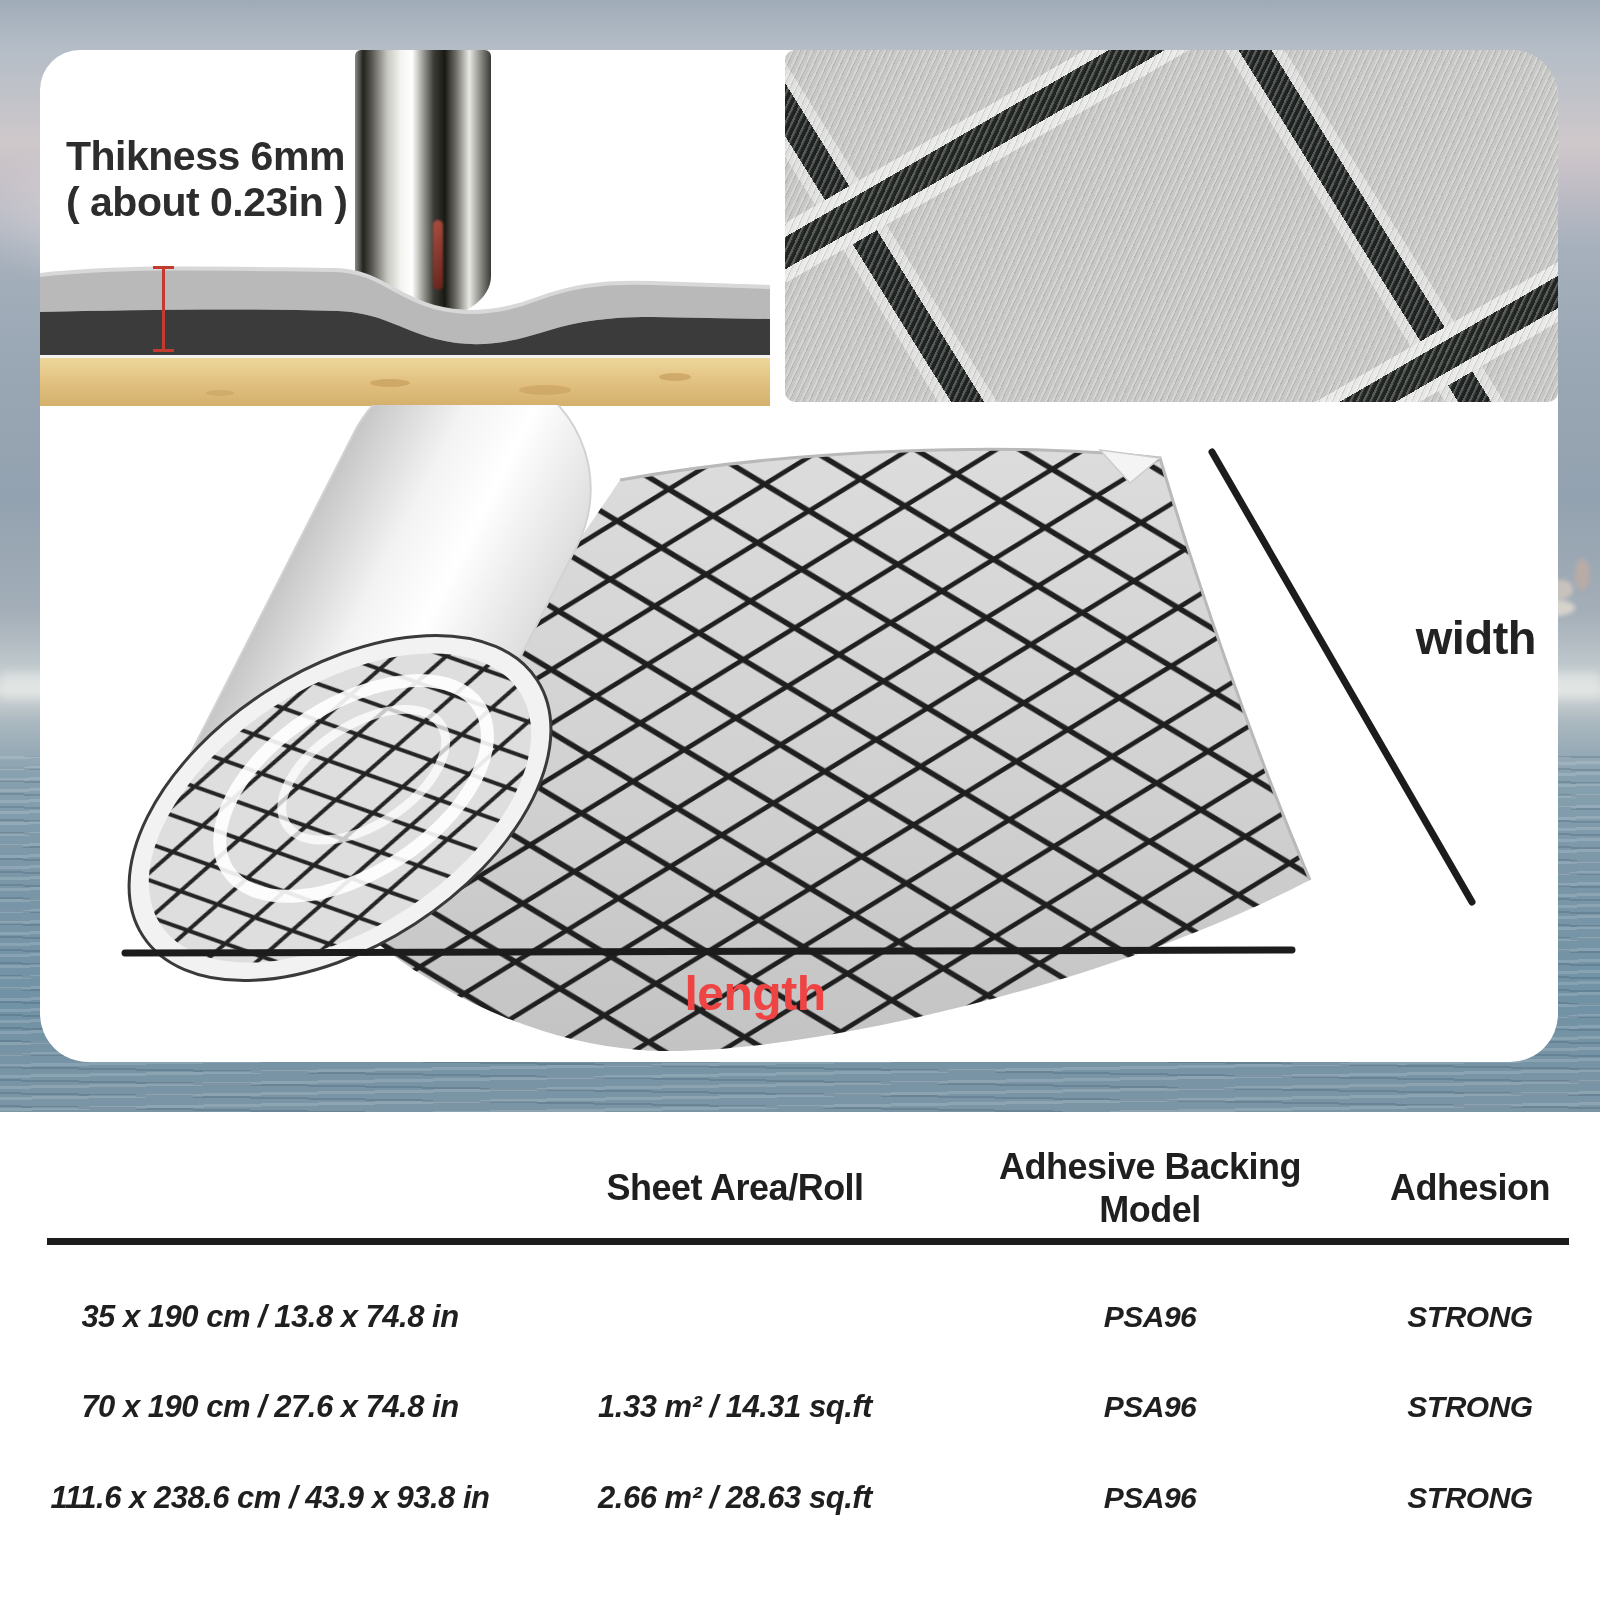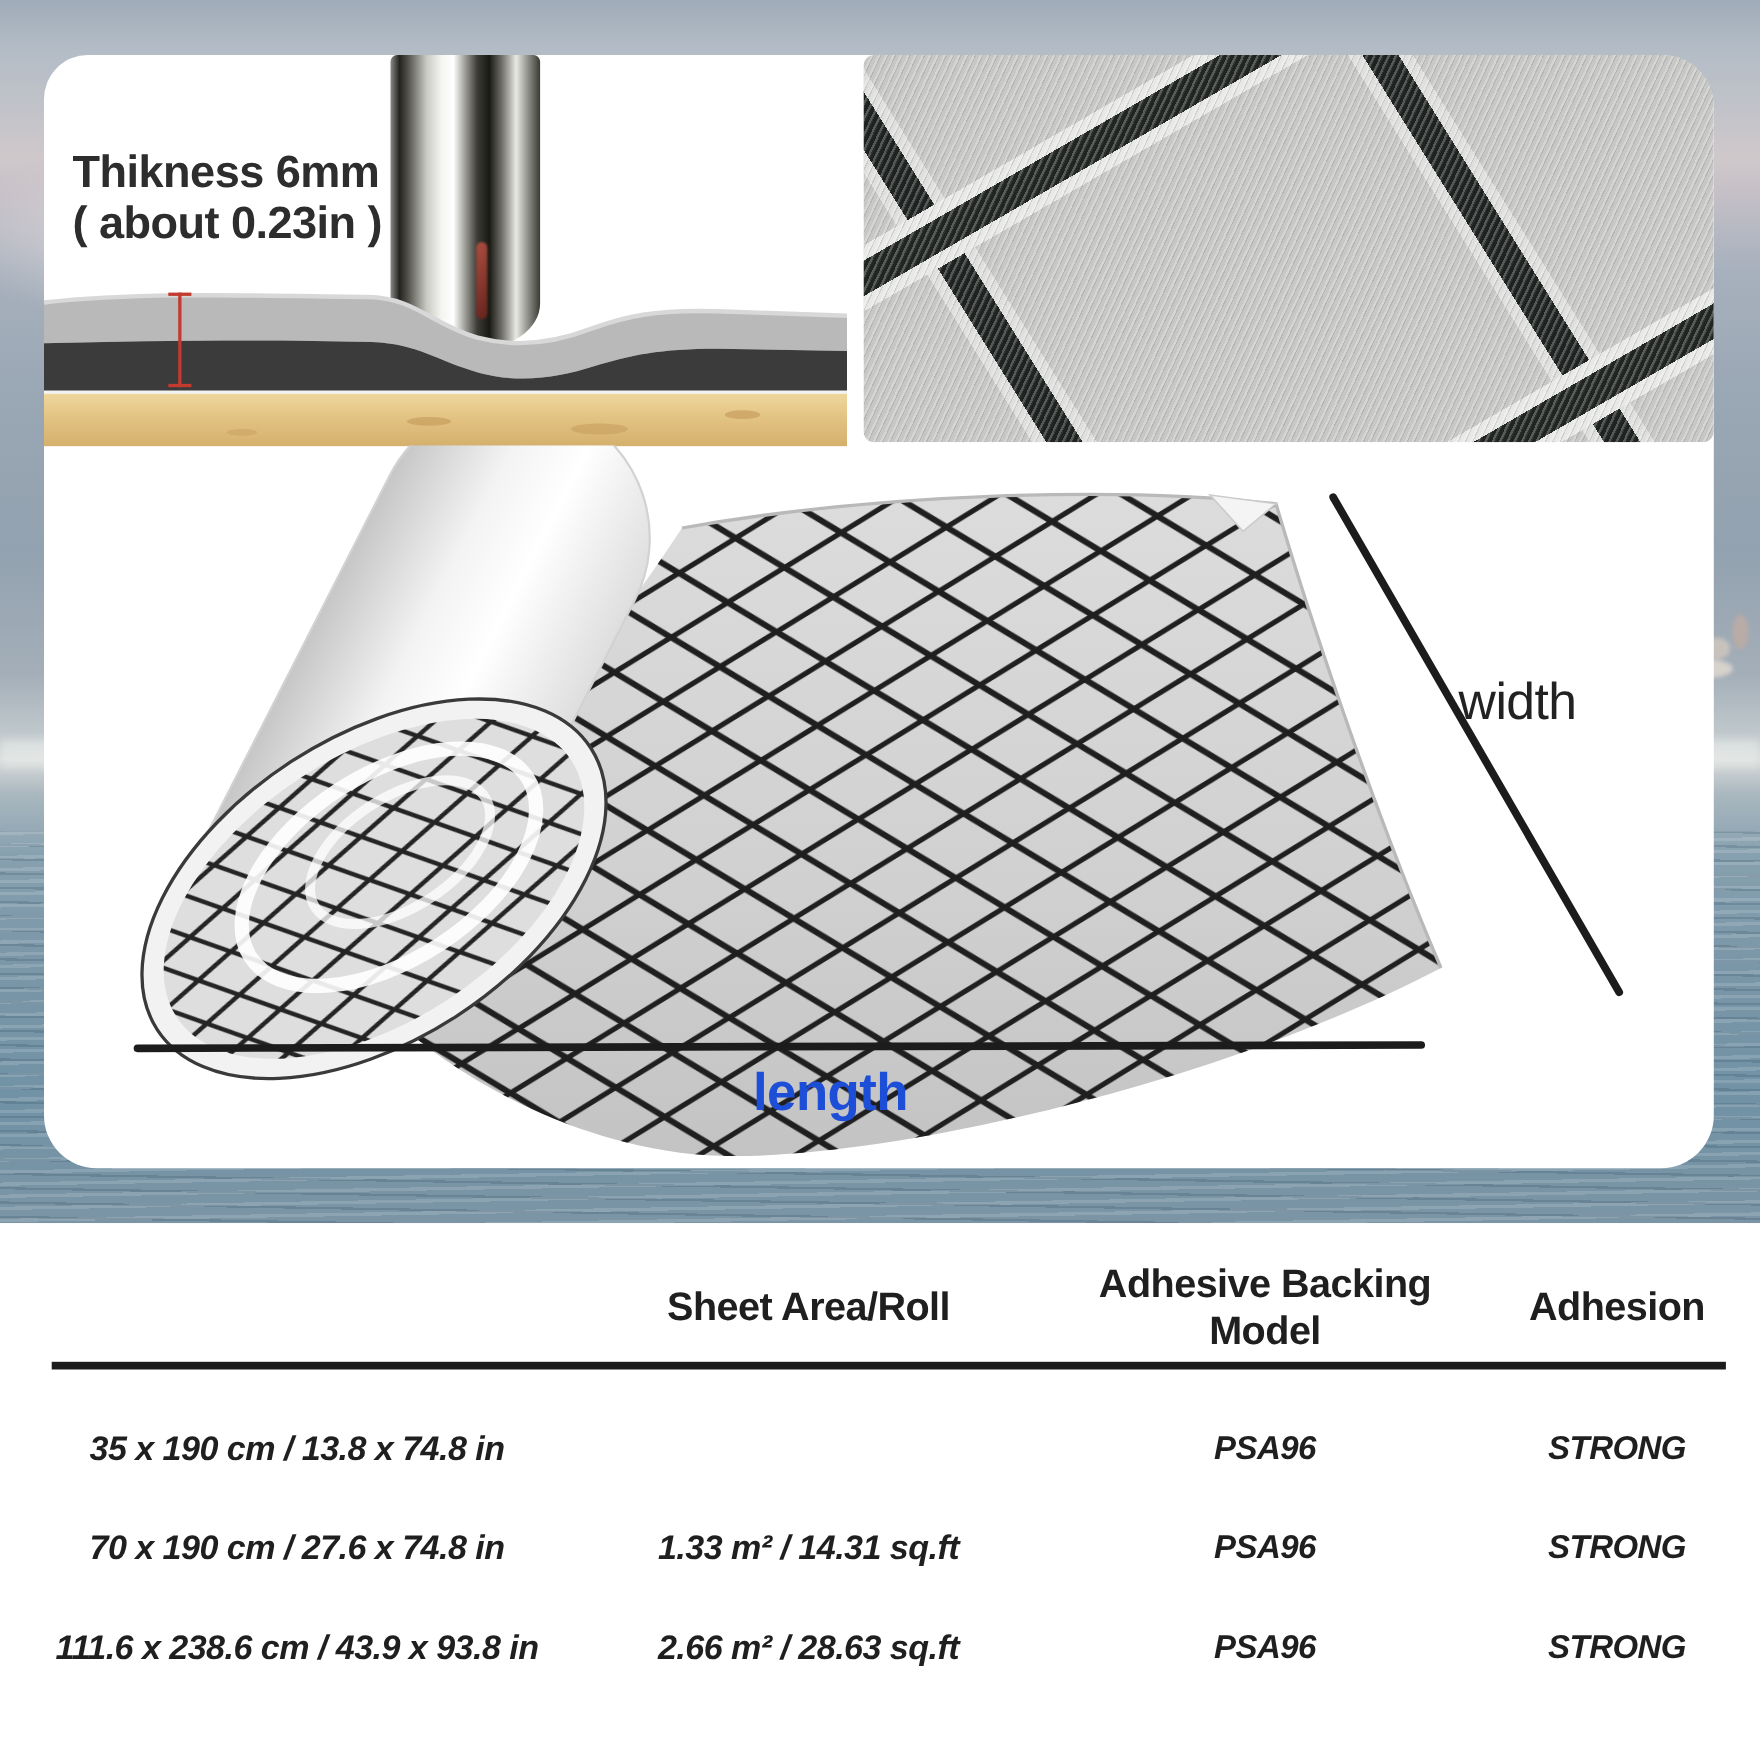--- a/index.html
+++ b/index.html
@@ -46,24 +46,24 @@
   
   .inset-decking{position:absolute;left:785px;top:50px;width:773px;height:352px;border-radius:10px 46px 10px 10px;
     background-color:#c7c8c6;
     background-image:
       repeating-linear-gradient(115deg, rgba(255,255,255,.25) 0 2px, rgba(110,112,110,.20) 2px 3px, rgba(0,0,0,0) 3px 6px),
       repeating-linear-gradient(150deg, rgba(0,0,0,0) 0 150px, #e8e9e7 150px 162px, #212522 162px 190px, #e8e9e7 190px 202px, rgba(0,0,0,0) 202px 420px),
       repeating-linear-gradient(58deg, rgba(0,0,0,0) 0 130px, #dfe0de 130px 141px, #1e2220 141px 169px, #dfe0de 169px 180px, rgba(0,0,0,0) 180px 430px);}
 
   
   .product-svg{position:absolute;left:60px;top:405px;width:1450px;height:660px;}
-  .label-width{position:absolute;left:1326px;top:610px;width:210px;text-align:left;
-    font-size:47px;font-weight:400;color:#222;letter-spacing:-0.5px;}
+  .label-width{position:absolute;left:1326px;top:610px;width:210px;text-align:right;
+    font-size:47px;font-weight:700;color:#222;letter-spacing:-0.5px;}
   .label-length{position:absolute;left:555px;top:966px;width:400px;text-align:center;
-    font-size:48px;font-weight:700;color:#1d4ed8;letter-spacing:-0.5px;}
+    font-size:48px;font-weight:700;color:#ef4444;letter-spacing:-0.5px;}
 
   
   .spec{position:absolute;left:0;top:1112px;width:1600px;height:488px;background:#ffffff;}
   .hdr-cell,.row-cell{position:absolute;display:flex;flex-direction:column;justify-content:center;align-items:center;
     text-align:center;color:#1f1f1f;font-weight:700;letter-spacing:-0.5px;}
   .hdr-cell{top:28px;height:96px;font-size:36px;line-height:1.2;}
   .c1{left:40px;width:460px;} .c2{left:530px;width:410px;} .c3{left:960px;width:380px;} .c4{left:1310px;width:320px;}
   .rule{position:absolute;left:47px;top:126px;width:1522px;height:7px;background:#1c1c1c;}
   .trow{position:absolute;left:0;width:1600px;height:44px;font-style:italic;}
   .r1{top:183px;} .r2{top:273px;} .r3{top:364px;}

